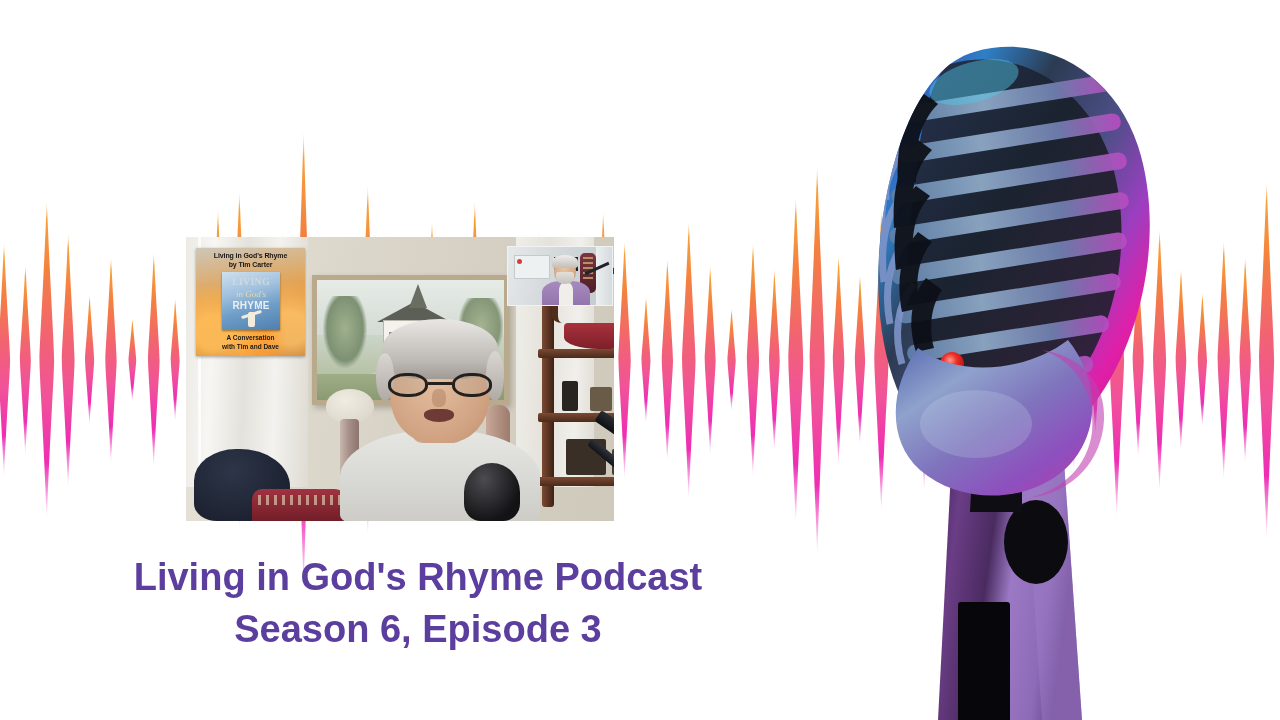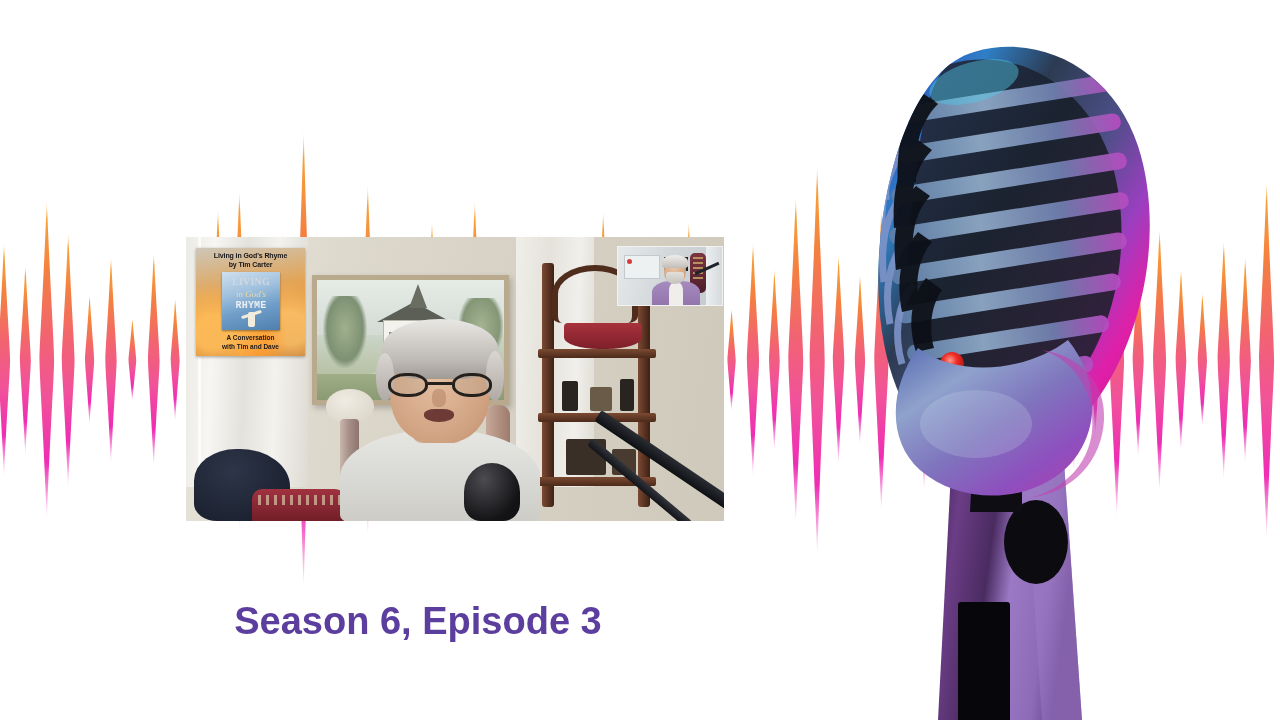--- a/index.html
+++ b/index.html
@@ -22,21 +22,21 @@
   #title{
     position:absolute; left:0; top:118px; width:868px;
     text-align:center; z-index:30;
     font-size:38px; font-weight:bold; letter-spacing:-0.2px;
     color:#5b3e9e; line-height:1.12;
     white-space:nowrap;
   }
 
   
   #thumb{
-    position:absolute; left:186px; top:237px; width:538px; height:284px;
+    position:absolute; left:186px; top:237px; width:428px; height:284px;
     z-index:25; overflow:hidden; background:#c9c3b8;
   }
   .room{ position:absolute; inset:0; }
 
   
   .wall{
     position:absolute; inset:0;
     background:linear-gradient(100deg,#e8e4da 0%,#ddd8cc 30%,#d6d1c4 60%,#cfc9bb 100%);
   }
   
@@ -245,21 +245,21 @@
     overflow:hidden;
   }
   .cov-book .bw1{ position:absolute; left:2px; top:4px; width:54px; text-align:center;
     font-size:10px; font-weight:bold; color:#cfd8e0;
     font-family:"Liberation Serif", serif; letter-spacing:.2px; }
   .cov-book .bw2{ position:absolute; left:2px; top:17px; width:54px; text-align:center;
     font-size:9px; color:#e8d9a6; font-style:italic;
     font-family:"Liberation Serif", serif; }
   .cov-book .bw3{ position:absolute; left:2px; top:28px; width:54px; text-align:center;
     font-size:10px; font-weight:bold; color:#e9eef3;
-    font-family:Liberation Mono, monospace; letter-spacing:.2px; }
+    font-family:Liberation Sans, sans-serif; letter-spacing:.2px; }
   .cov-book .figure{
     position:absolute; left:26px; top:40px; width:7px; height:15px;
     background:#f2ecdc; border-radius:2px;
   }
   .cov-book .figure:before{
     content:""; position:absolute; left:-7px; top:1px; width:21px; height:3px;
     background:#f2ecdc; border-radius:2px; transform:rotate(-18deg);
   }
   .cov-t2{
     position:absolute; left:0; bottom:5px; width:100%; text-align:center;
@@ -306,21 +306,21 @@
     z-index:20; pointer-events:none;
   }
 
   
   #bottomtext{
     position:absolute; left:0; top:552px; width:836px; z-index:30;
     text-align:center; color:#5b3e9e;
     font-size:38px; font-weight:bold; line-height:1.36;
     white-space:nowrap;
   }
-  #bottomtext .l2{ display:block;margin-top:44px; }
+  #bottomtext .l2{ display:block; }
 </style>
 </head>
 <body>
 
 <div id="stage">
 
   <svg id="waveform" viewBox="0 0 1280 720" preserveAspectRatio="none" aria-hidden="true">
     <defs>
       <linearGradient id="wgrad" x1="0" y1="0" x2="0" y2="1">
         <stop offset="0%" stop-color="#ffffff"></stop>
@@ -958,16 +958,17 @@
     <g>
       <path d="M72 306 C44 344 40 398 74 428 C120 468 200 460 232 412
                C256 376 248 330 222 298 C180 330 112 336 72 306 Z" fill="url(#gLower)"></path>
       <path d="M196 308 C228 318 250 350 246 390 C242 424 216 448 184 456
                C228 450 256 418 258 378 C260 342 236 314 196 308 Z" fill="#c23fb0" opacity="0.6"></path>
       <ellipse cx="130" cy="382" rx="56" ry="34" fill="#cfe0ee" opacity="0.22"></ellipse>
     </g>
   </svg>
 
   <div id="bottomtext">
+    <span class="l1">Living in God's Rhyme Podcast</span>
     <span class="l2">Season 6, Episode 3</span>
   </div>
 
 </div>
 
 </body></html>

